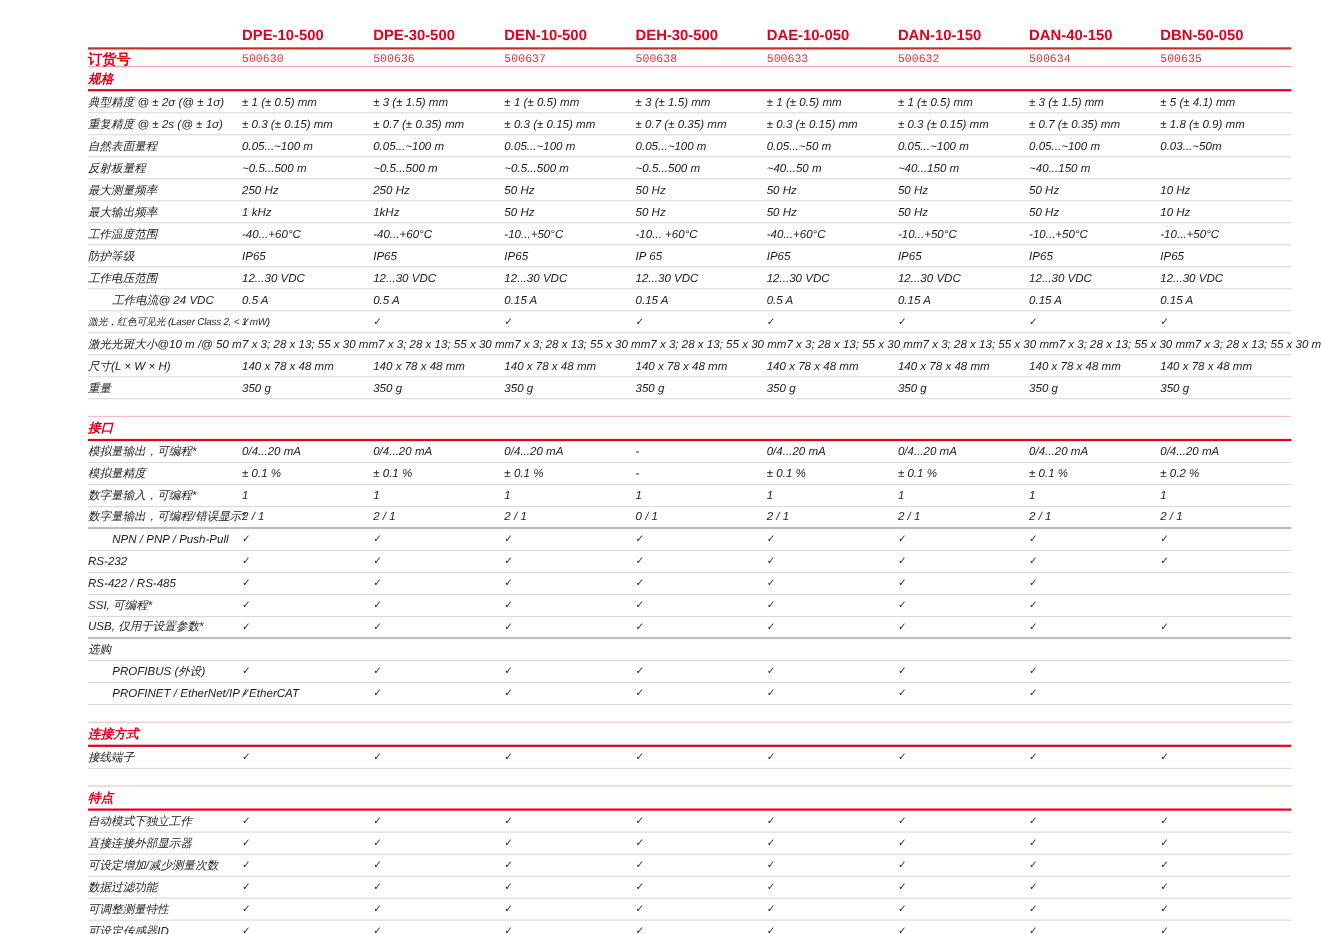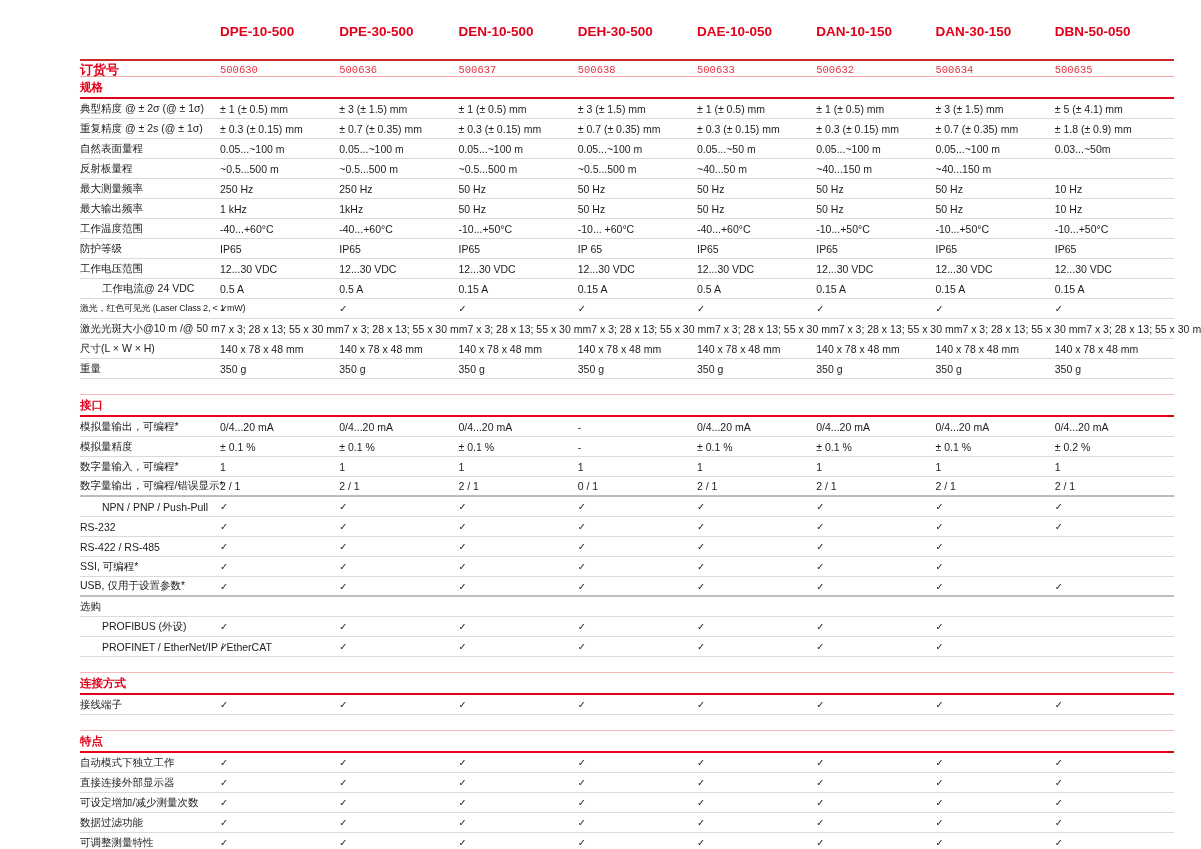--- a/index.html
+++ b/index.html
@@ -11,26 +11,26 @@
     color: #1c1c1c;
     position: relative;
     overflow: hidden;
   }
   #datasheet { position: absolute; left: 80px; top: 24px; width: 1094px; }
   .grid-row {
     display: grid;
     grid-template-columns: 140px repeat(8, 1fr);
     align-items: center;
   }
-  .products-row { padding-bottom: 20px; border-bottom: 2px solid #cc2b2b; }
+  .products-row { padding-bottom: 4px; border-bottom: 2px solid #cc2b2b; }
   .product-cell { font-size: 13.5px; font-weight: bold; color: #e2001a; white-space: nowrap; }
   .order-row { height: 16px; border-bottom: 1px solid #f0a9a9; }
   .order-label-cell { font-size: 13px; font-weight: bold; color: #e2001a; }
   .order-no-cell { font-size: 10.5px; color: #e8313f; font-family: Liberation Mono, monospace; }
-  .section { margin-top: 0; }
+  .section { margin-top: 0; font-style: italic; }
   .section.gap { margin-top: 15px; border-top: 1px solid #f4baba; }
   .section-title {
     font-size: 11.5px; font-weight: bold; color: #e2001a;
     padding: 3px 0 2px 0;
     border-bottom: 2px solid #e2001a;
   }
   .data-row { height: 20px; border-bottom: 1px solid #dadada; }
   .data-row.heavy { border-bottom: 2px solid #bdbdbd; }
   .label-cell { font-size: 10.5px; white-space: nowrap; overflow: visible; }
   .label-cell.indent { padding-left: 22px; }
@@ -43,21 +43,21 @@
 
 <div id="datasheet">
     <div class="grid-row products-row">
       <div class="label-cell"></div>
       <div class="product-cell">DPE-10-500</div>
       <div class="product-cell">DPE-30-500</div>
       <div class="product-cell">DEN-10-500</div>
       <div class="product-cell">DEH-30-500</div>
       <div class="product-cell">DAE-10-050</div>
       <div class="product-cell">DAN-10-150</div>
-      <div class="product-cell">DAN-30-150</div>
+      <div class="product-cell">DAN-40-150</div>
       <div class="product-cell">DBN-50-050</div>
     </div>
     <div class="grid-row order-row">
       <div class="order-label-cell">订货号</div>
       <div class="order-no-cell">500630</div>
       <div class="order-no-cell">500636</div>
       <div class="order-no-cell">500637</div>
       <div class="order-no-cell">500638</div>
       <div class="order-no-cell">500633</div>
       <div class="order-no-cell">500632</div>

